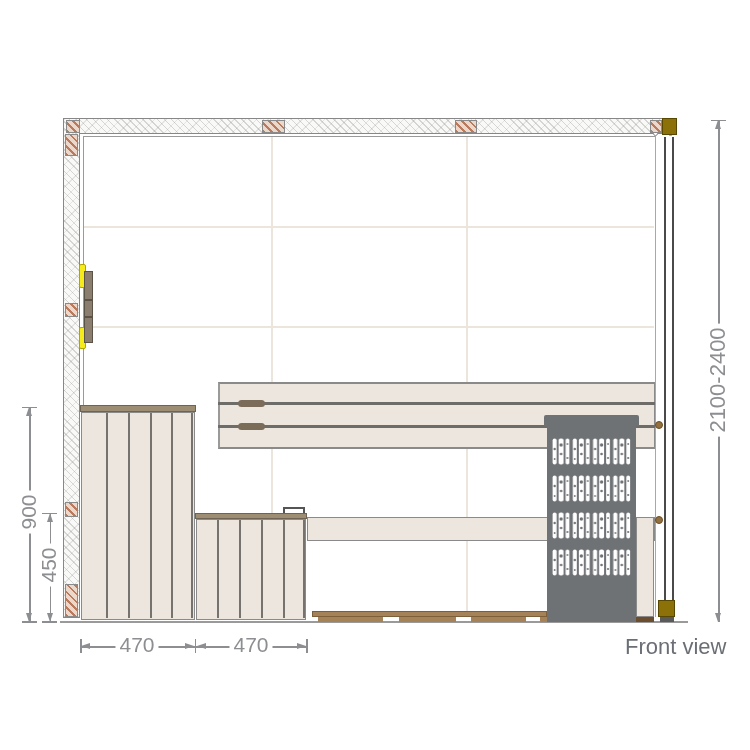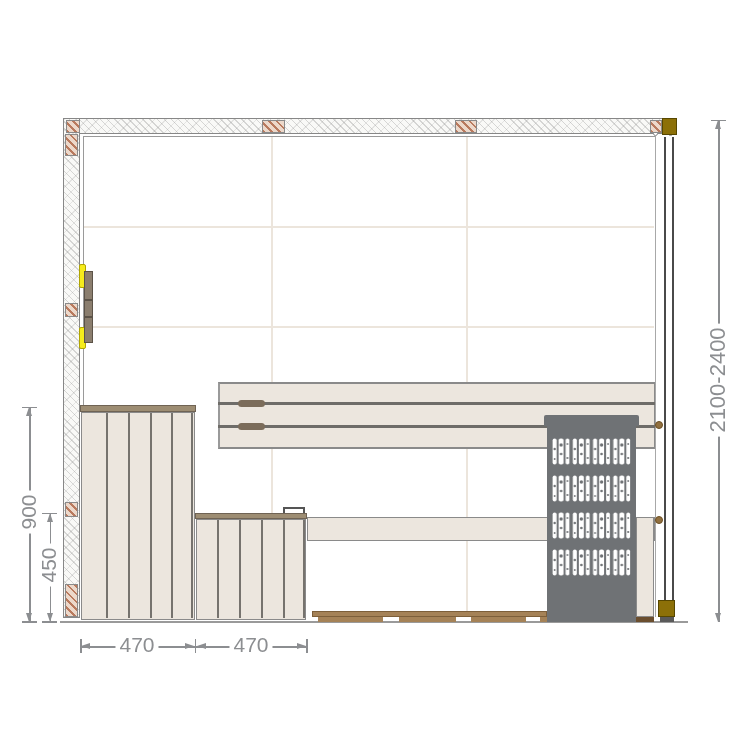--- a/index.html
+++ b/index.html
@@ -191,14 +191,15 @@
   <div class="arr arr-right" style="left:297px;top:643px;"></div>
   <div class="dim-text" style="left:137px;top:645px;">470</div>
   <div class="dim-text" style="left:251px;top:645px;">470</div>
 
   <div class="dim" style="left:718px;top:120px;width:1.5px;height:502px;"></div>
   <div class="dim-tick-h" style="left:711px;top:119.5px;"></div>
   <div class="arr arr-up" style="left:715.2px;top:120px;"></div>
   <div class="arr arr-down" style="left:715.2px;top:613px;"></div>
   <div class="dim-text rot" style="left:718px;top:380px;font-size:22px;">2100-2400</div>
 
+  <div class="view-label" style="left:625px;top:634px;">Front view</div>
 
 </div>
 
 </body></html>

